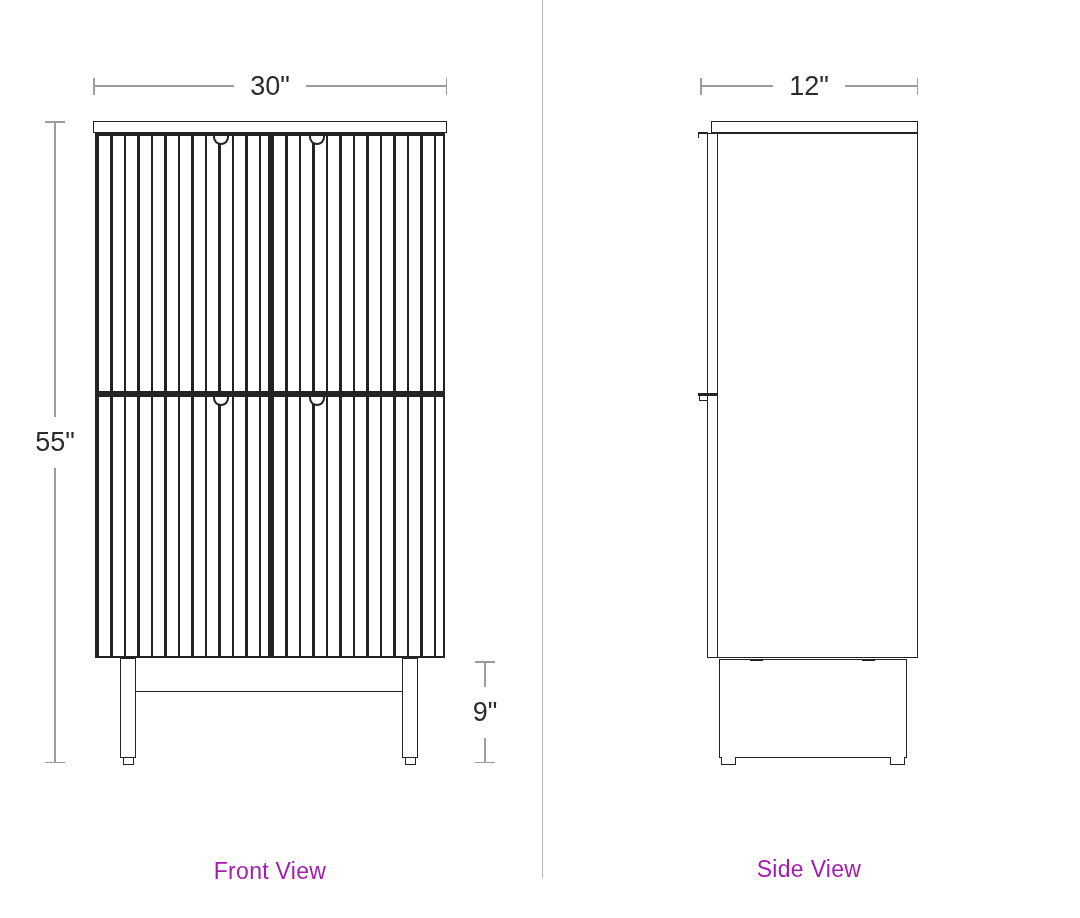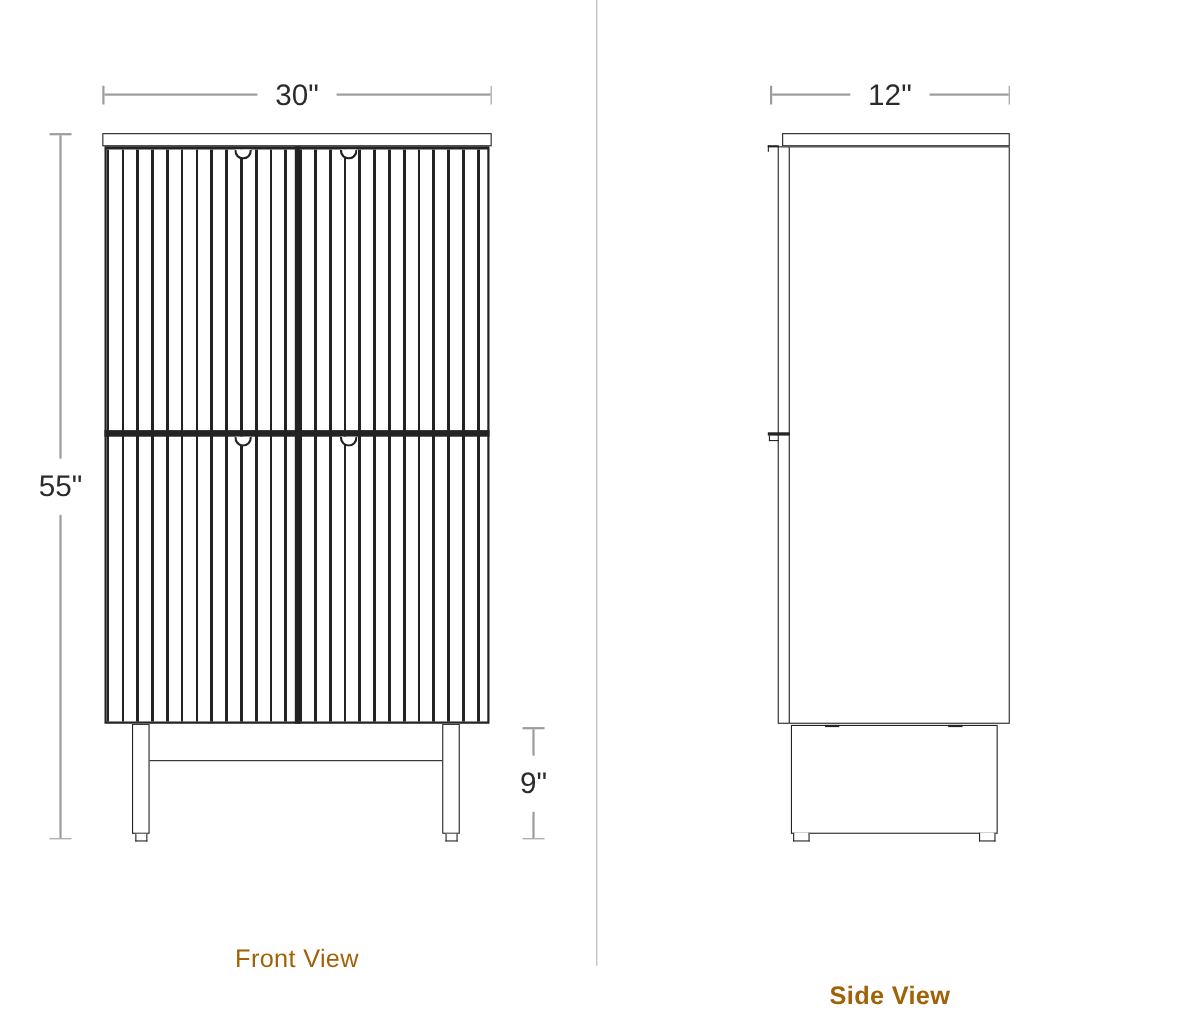--- a/index.html
+++ b/index.html
@@ -48,21 +48,21 @@
   }
   .leg { border: 1.5px solid #232323; background: #ffffff; }
   .foot { border: 1.5px solid #232323; border-top: none; background: #ffffff; }
   .lip-l { border-top: 2px solid #232323; border-left: 1.5px solid #232323; }
   .hook-l { border-left: 1.5px solid #232323; border-bottom: 1.5px solid #232323; }
 
   .view-label {
     position: absolute;
     width: 300px;
     text-align: center;
-    color: #a16207;
+    color: #a21caf;
     font-size: 23px;
     letter-spacing: 0.3px;
   }
   .divider { position: absolute; background: #b5b5b5; }
 </style>
 </head>
 <body>
 
 <div class="canvas">
 
@@ -136,16 +136,16 @@
 
     <div class="abs fill-ink" style="left:698px; top:393px; width:19.5px; height:3px;"></div>
     <div class="abs hook-l" style="left:699px; top:396px; width:9px; height:5px;"></div>
 
     <div class="abs outline" style="left:719px; top:659px; width:188px; height:99px;"></div>
     <div class="abs fill-ink" style="left:750px; top:658.5px; width:13px; height:2.5px;"></div>
     <div class="abs fill-ink" style="left:862px; top:658.5px; width:13px; height:2.5px;"></div>
     <div class="abs foot" style="left:721px; top:757px; width:15px; height:8px;"></div>
     <div class="abs foot" style="left:890px; top:757px; width:15px; height:8px;"></div>
 
-    <div class="view-label" style="left:659px; top:892px;font-weight:bold;">Side View</div>
+    <div class="view-label" style="left:659px; top:856px;">Side View</div>
   </div>
 
 </div>
 
 </body></html>

